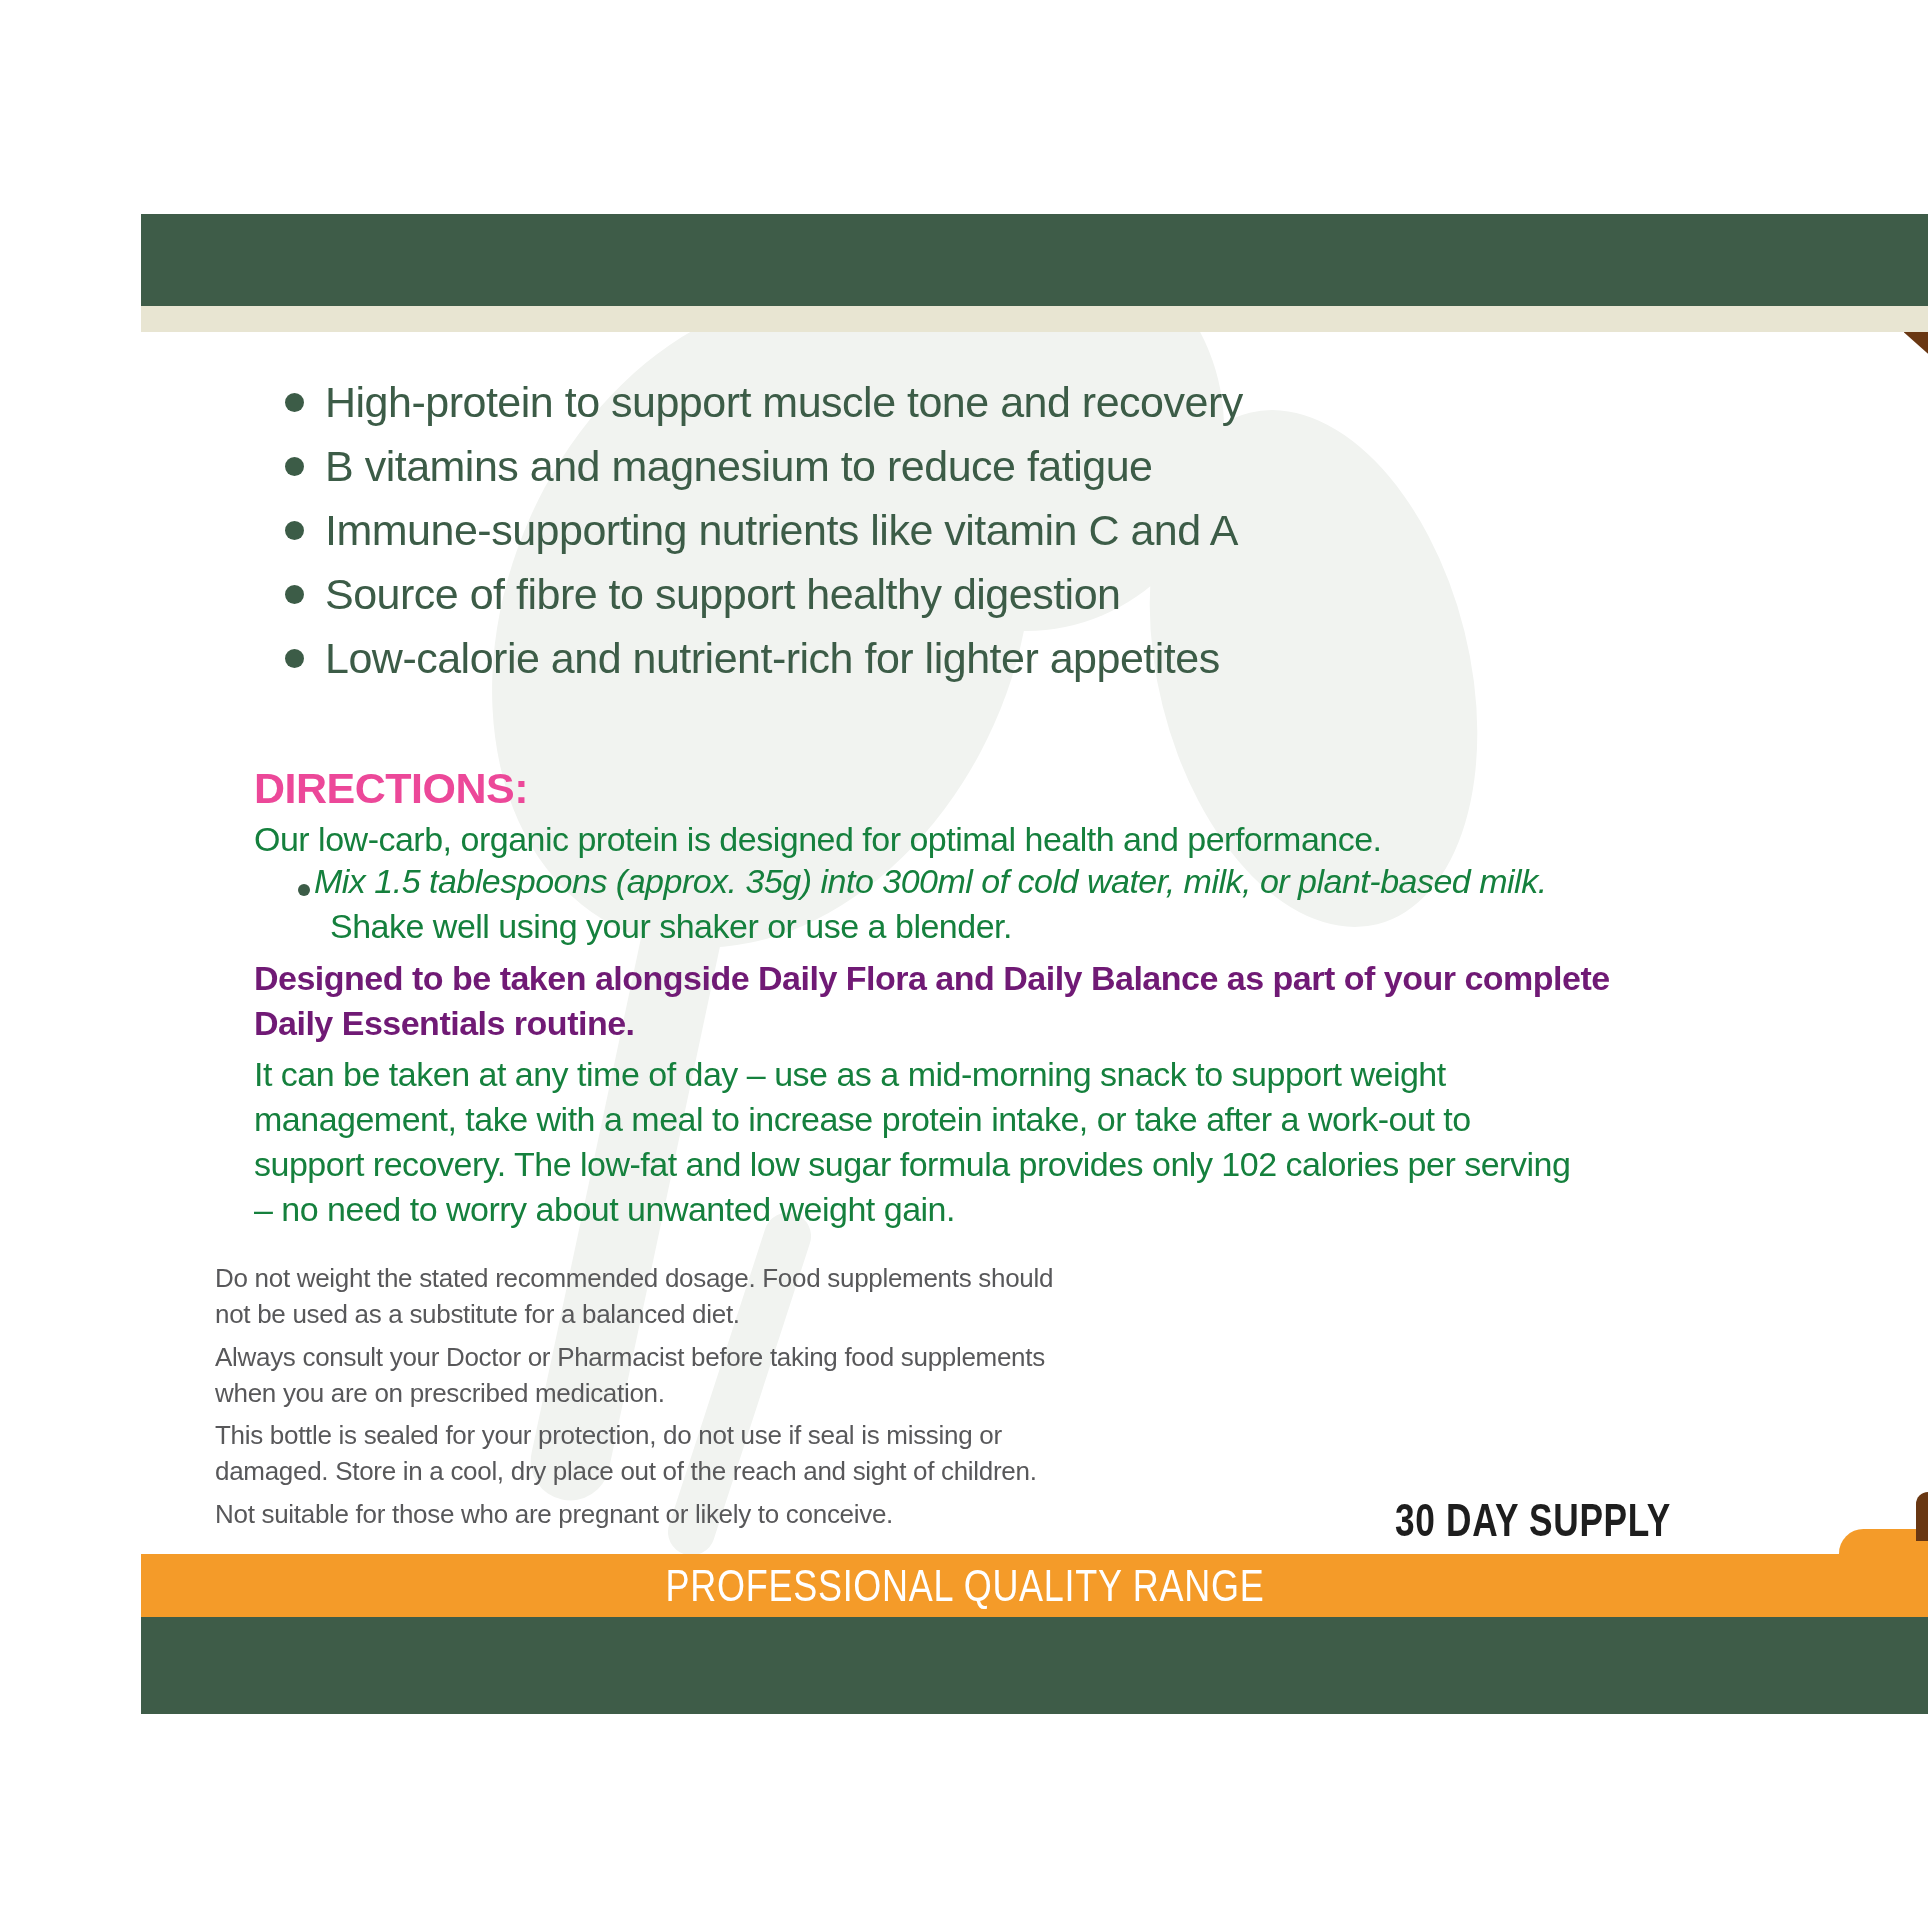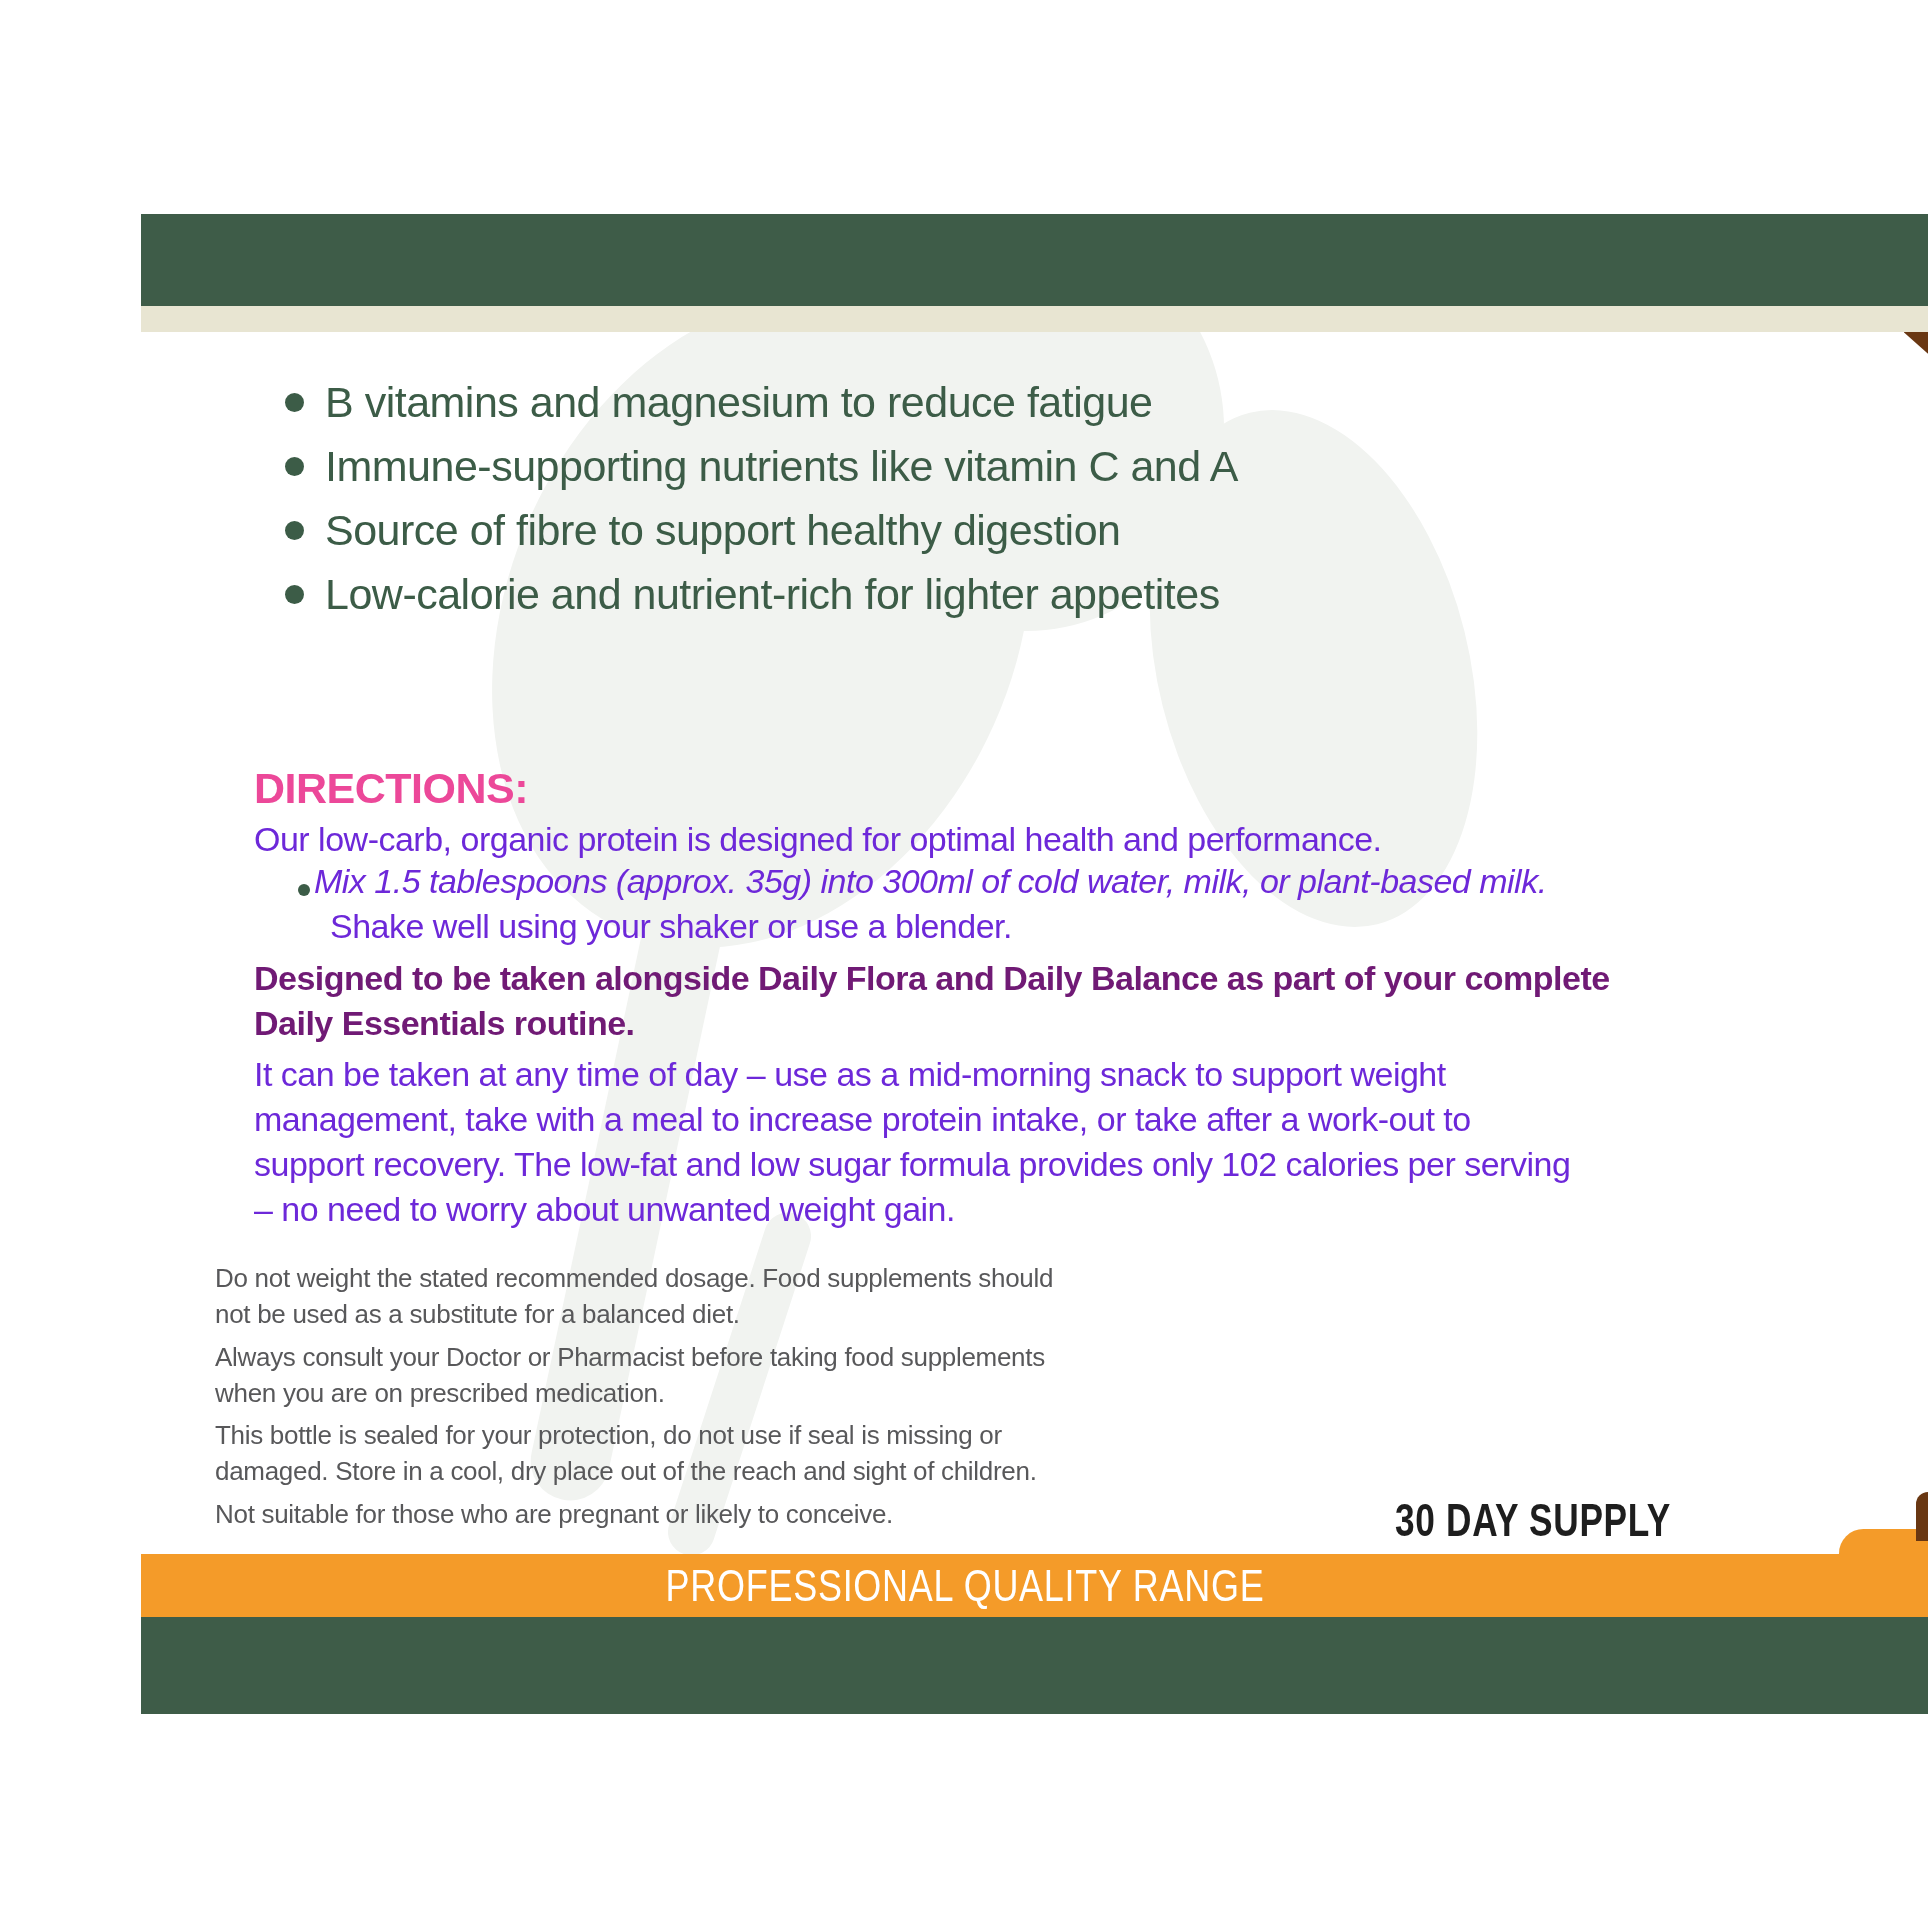--- a/index.html
+++ b/index.html
@@ -47,21 +47,21 @@
   .benefits .dot{
     flex:0 0 auto;width:19px;height:19px;border-radius:50%;
     background:#3c5c47;margin:22.6px 21px 0 0;
   }
   
   .directions-heading{
     left:254px;top:764px;
     font-size:43px;font-weight:700;color:#ec4899;letter-spacing:-0.5px;z-index:2;
   }
   .body-text{
-    font-size:34px;color:#6d28d9;line-height:45px;
+    font-size:34px;color:#15803d;line-height:45px;
     letter-spacing:-0.5px;white-space:pre-line;z-index:2;
   }
   .intro-line{left:254px;top:817px;}
   .mix-line1{left:298px;top:859px;display:flex;align-items:center;font-style:italic;}
   .mix-line1 .dot{
     flex:0 0 auto;width:12.2px;height:12.2px;border-radius:50%;
     background:#3c5c47;margin:17px 3.8px 0 0;
   }
   .mix-line2{left:330px;top:904px;}
   .bold-para{left:254px;top:956px;font-weight:700;color:#701a75;}
@@ -96,20 +96,24 @@
   <div class="abs wm wm2"></div>
   <div class="abs wm wm4"></div>
   <div class="abs wm wm3"></div>
   <div class="abs wm wm5"></div>
 
   <div class="abs band-green-top content"></div>
   <div class="abs band-cream content"></div>
   <div class="abs fold-top-right content"></div>
 
   <ul class="abs benefits">
+    <li>
+        <span class="dot"></span>
+        <span>High-protein to support muscle tone and recovery</span>
+      </li>
     <li>
         <span class="dot"></span>
         <span>B vitamins and magnesium to reduce fatigue</span>
       </li>
     <li>
         <span class="dot"></span>
         <span>Immune-supporting nutrients like vitamin C and A</span>
       </li>
     <li>
         <span class="dot"></span>

